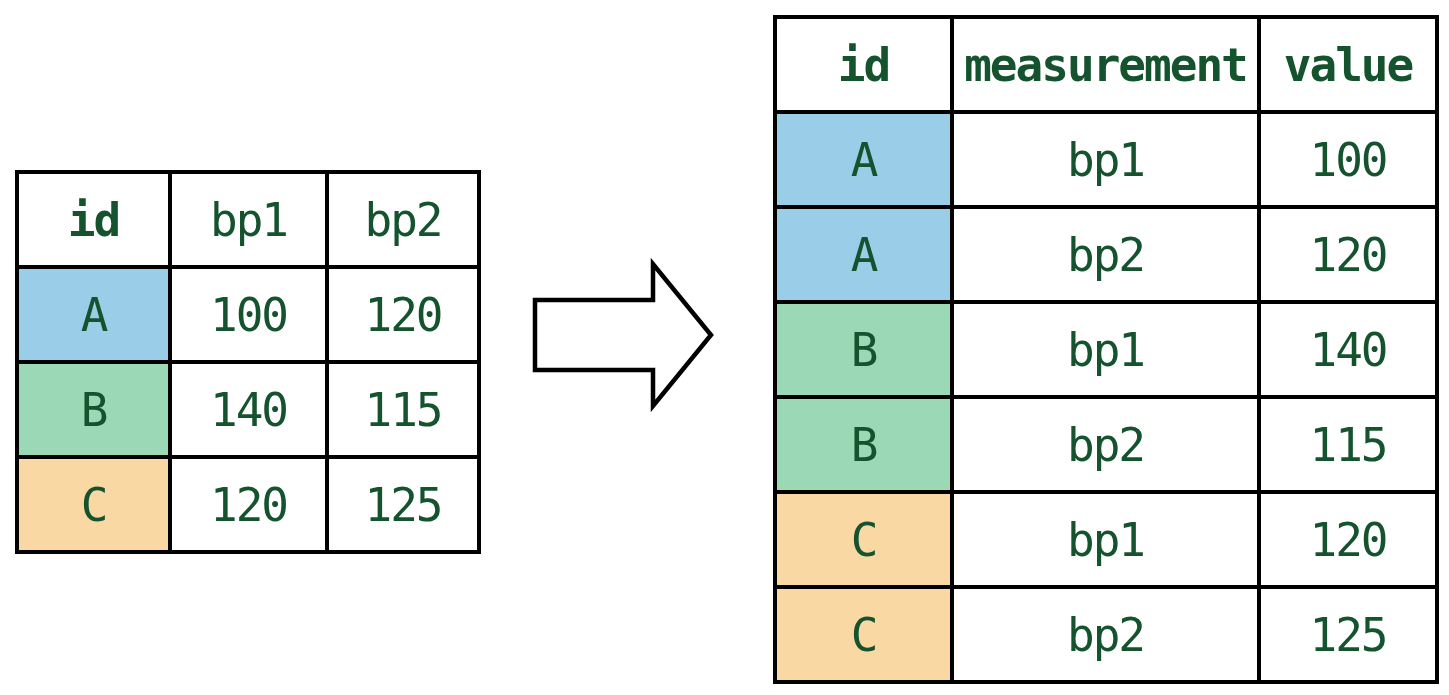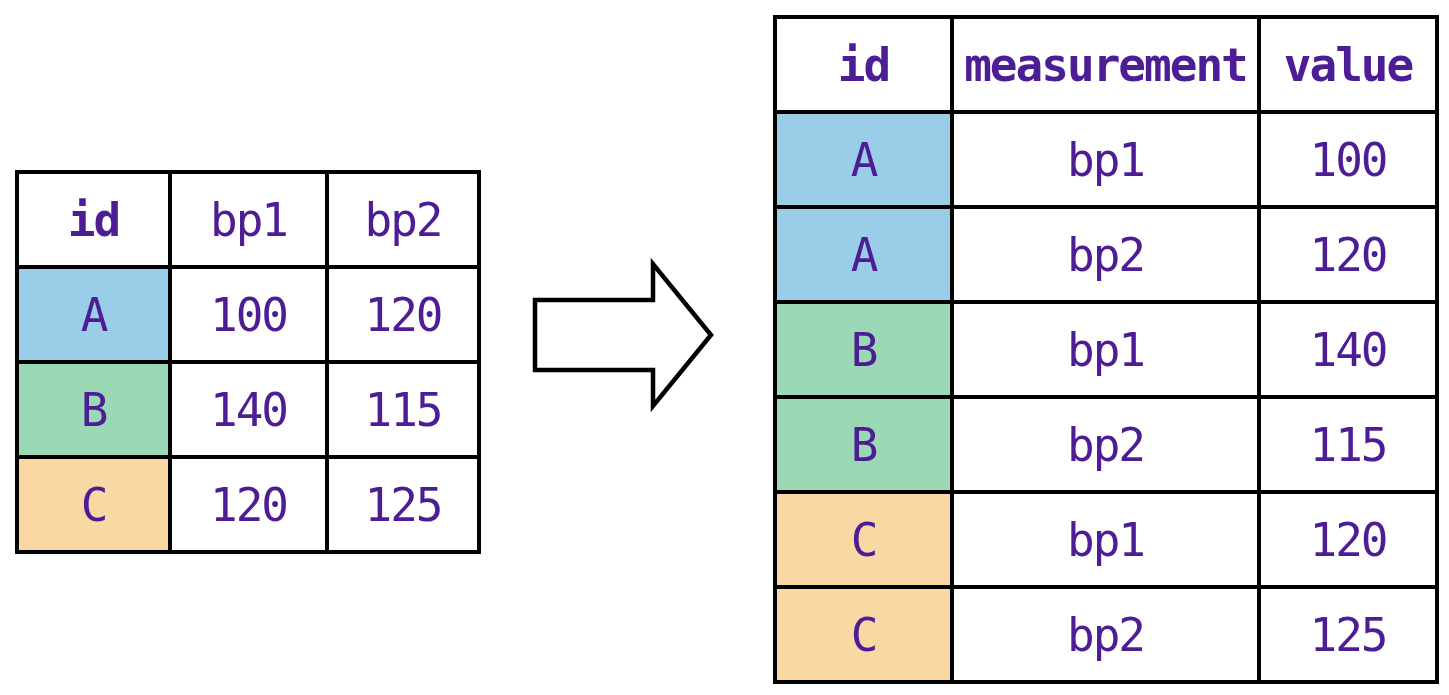--- a/index.html
+++ b/index.html
@@ -14,21 +14,21 @@
     background: #ffffff;
     overflow: hidden;
   }
   table.tbl {
     position: absolute;
     border-collapse: collapse;
     table-layout: fixed;
     background: #ffffff;
     font-size: 46px;
     letter-spacing: -2px;
-    color: #4c1d95;
+    color: #14532d;
   }
   .tbl tr { height: 95px; }
   .tbl th, .tbl td {
     border: 4px solid #000000;
     padding: 0;
     text-align: center;
     vertical-align: middle;
     overflow: hidden;
     white-space: nowrap;
   }

